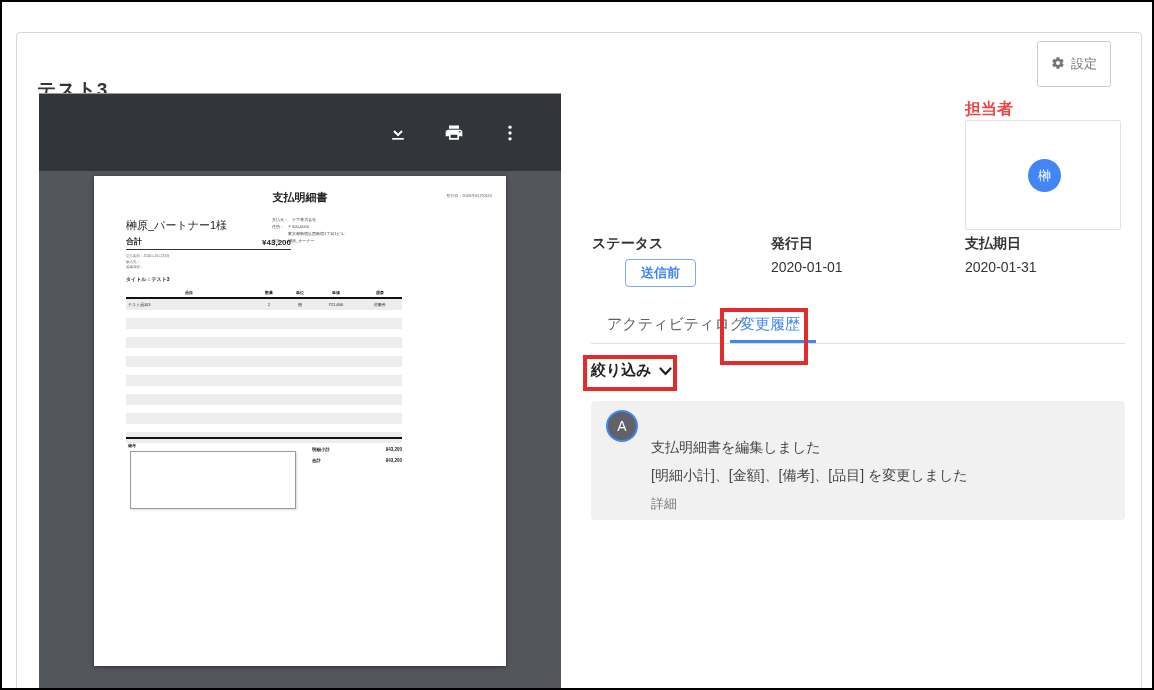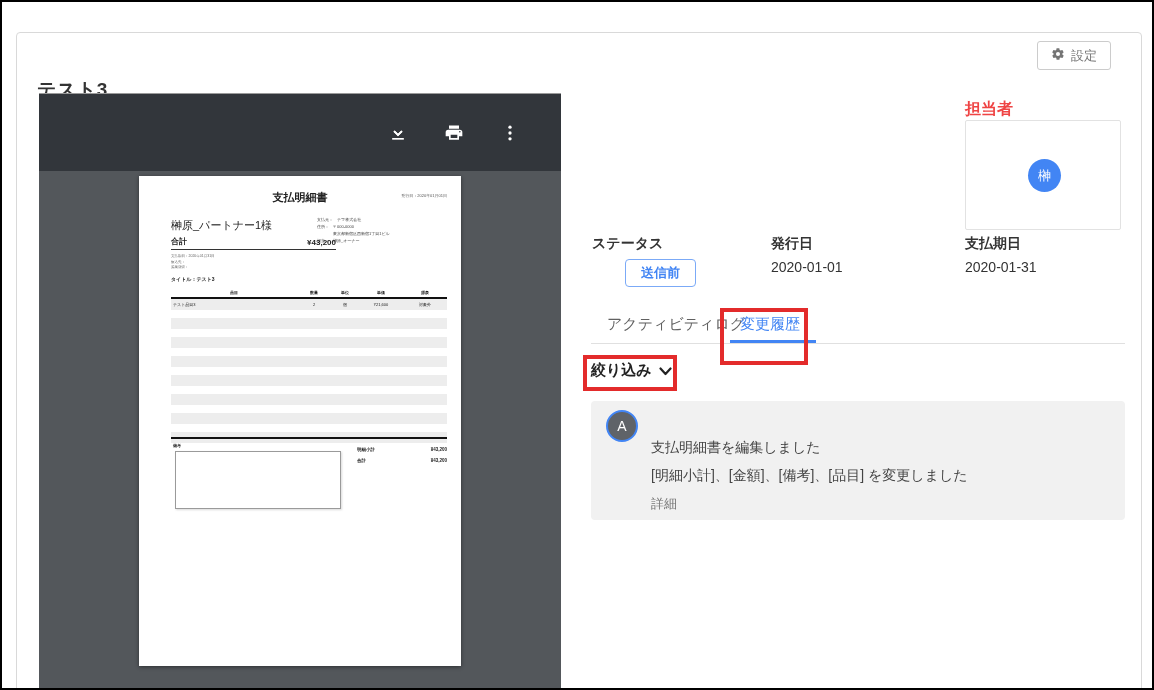--- a/index.html
+++ b/index.html
@@ -4,31 +4,31 @@
 <style>
   * { margin:0; padding:0; box-sizing:border-box; }
   html,body { width:1154px; height:690px; overflow:hidden;
     font-family:"Liberation Sans","DejaVu Sans",sans-serif; background:#fff; }
   .frame { position:absolute; inset:0; width:1154px; height:690px;
     border:2px solid #000; background:#fff; overflow:hidden; }
   .card { position:absolute; left:14px; top:30px; width:1126px; height:700px;
     background:#fff; border:1px solid #d9d9d9; border-radius:4px; }
   .page-title { position:absolute; left:20px; top:12px; font-size:19px;
     font-weight:bold; color:#333; letter-spacing:.5px;margin-top:32px; }
-  .settings-btn { position:absolute; right:30px; top:8px; height:29px; padding:0 13px;
+  .settings-btn { position:absolute; right:30px; top:8px; height:46px; padding:0 13px;
     display:inline-flex; align-items:center; gap:6px; background:#fff;
     border:1px solid #ccc; border-radius:3px; color:#757575; font-size:13px; cursor:pointer; }
 
   
   .viewer { position:absolute; left:22px; top:60px; width:522px; height:640px;
     background:#53575b; border-top:1px solid #9a9a9a; }
   .viewer-toolbar { position:relative; height:77px; background:#32363b;
     display:flex; align-items:center; justify-content:flex-end; gap:34px; padding-right:40px; }
   .tb-icon { width:22px; height:22px; display:flex; align-items:center; justify-content:center; cursor:pointer; }
-  .doc-page { position:relative; width:322px; height:490px; margin:5px auto 0 auto;
+  .doc-page { position:relative; width:412px; height:490px; margin:5px auto 0 auto;
     background:#fff; box-shadow:0 1px 4px rgba(0,0,0,.45); color:#222; }
 
   
   .doc-title { position:absolute; top:14px; left:0; right:0; text-align:center;
     font-size:11px; font-weight:bold; }
   .doc-issue { position:absolute; top:17px; right:14px; font-size:4px; color:#555; }
   .doc-recipient { position:absolute; top:42px; left:32px; font-size:11px; font-weight:normal; }
   .doc-meta-right { position:absolute; top:40px; left:178px; font-size:4px;
     color:#444; line-height:7px; width:150px; }
   .doc-total-row { position:absolute; top:60px; left:32px; width:165px;

